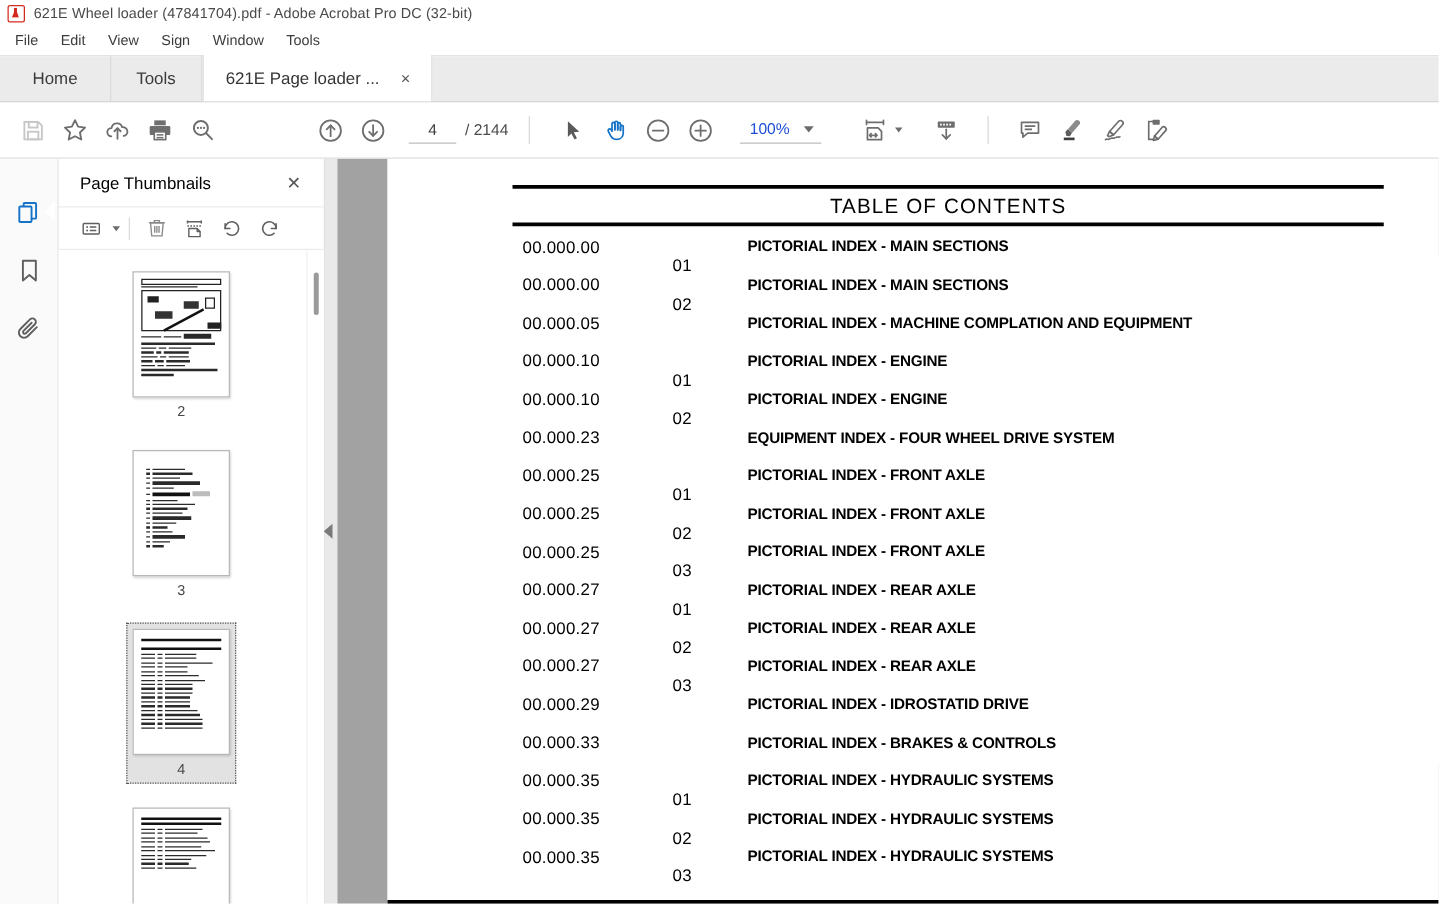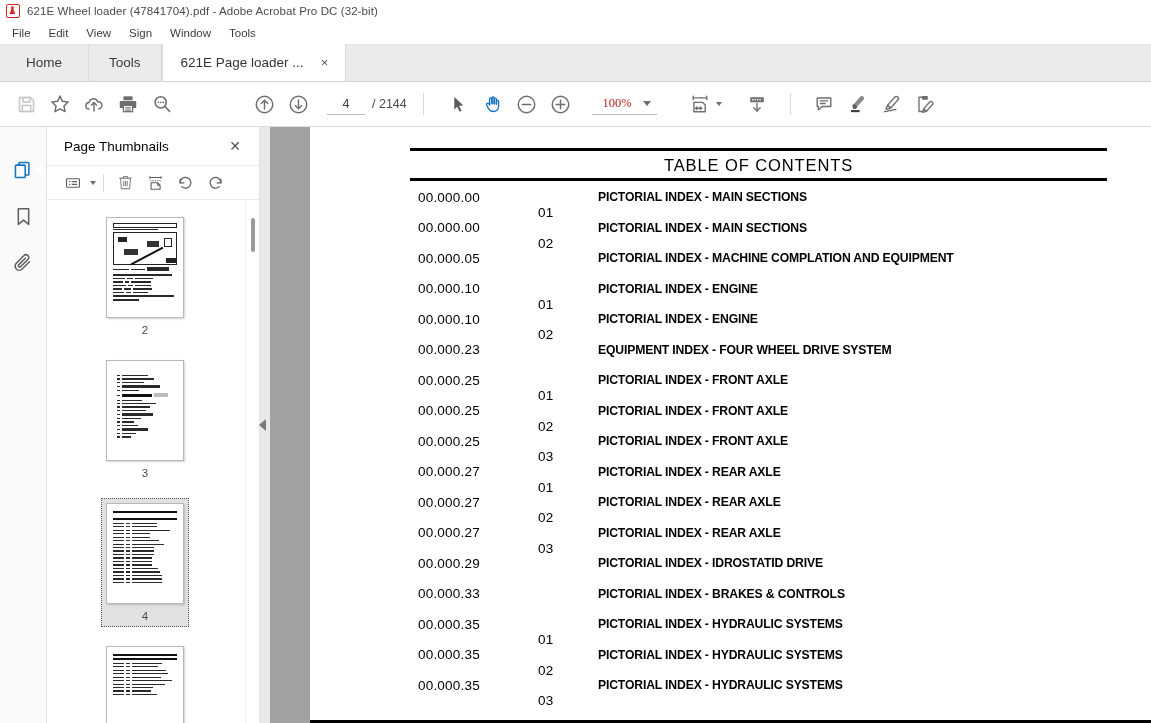--- a/index.html
+++ b/index.html
@@ -89,21 +89,21 @@
     background: transparent; text-align: center; font-size: 12.5px;
     color: #3d3d3d; font-family: "Liberation Sans", sans-serif; outline: none;
   }
   .page-total { font-size: 12.5px; color: #4b4b4b; }
 
   .zoombox {
     display: flex; align-items: center; gap: 4px; flex: none;
     border-bottom: 1px solid #bdbdbd; padding: 0 2px 1px 6px;
     height: 22px; cursor: pointer;
   }
-  .zoom-val { font-size: 12.5px; color: #b91c1c; min-width: 34px; text-align: right; font-family: Liberation Serif, serif; }
+  .zoom-val { font-size: 12.5px; color: #1d4ed8; min-width: 34px; text-align: right; }
   .caret-dn {
     width: 0; height: 0; border-left: 4.5px solid transparent;
     border-right: 4.5px solid transparent; border-top: 5px solid #6c6c6c;
     margin-left: 7px; margin-right: 4px;
   }
   .caret-sm {
     width: 0; height: 0; border-left: 3.5px solid transparent;
     border-right: 3.5px solid transparent; border-top: 4px solid #6c6c6c;
     margin-left: 2px;
   }

